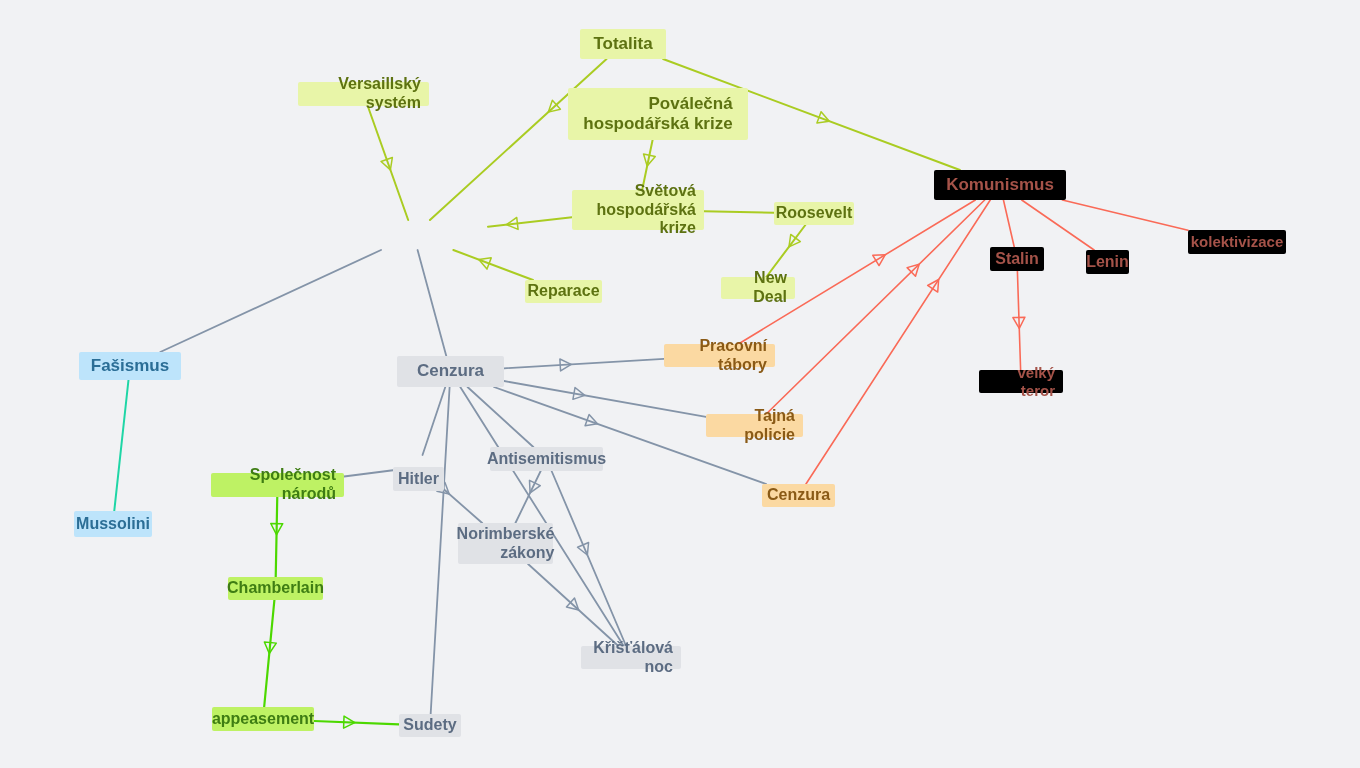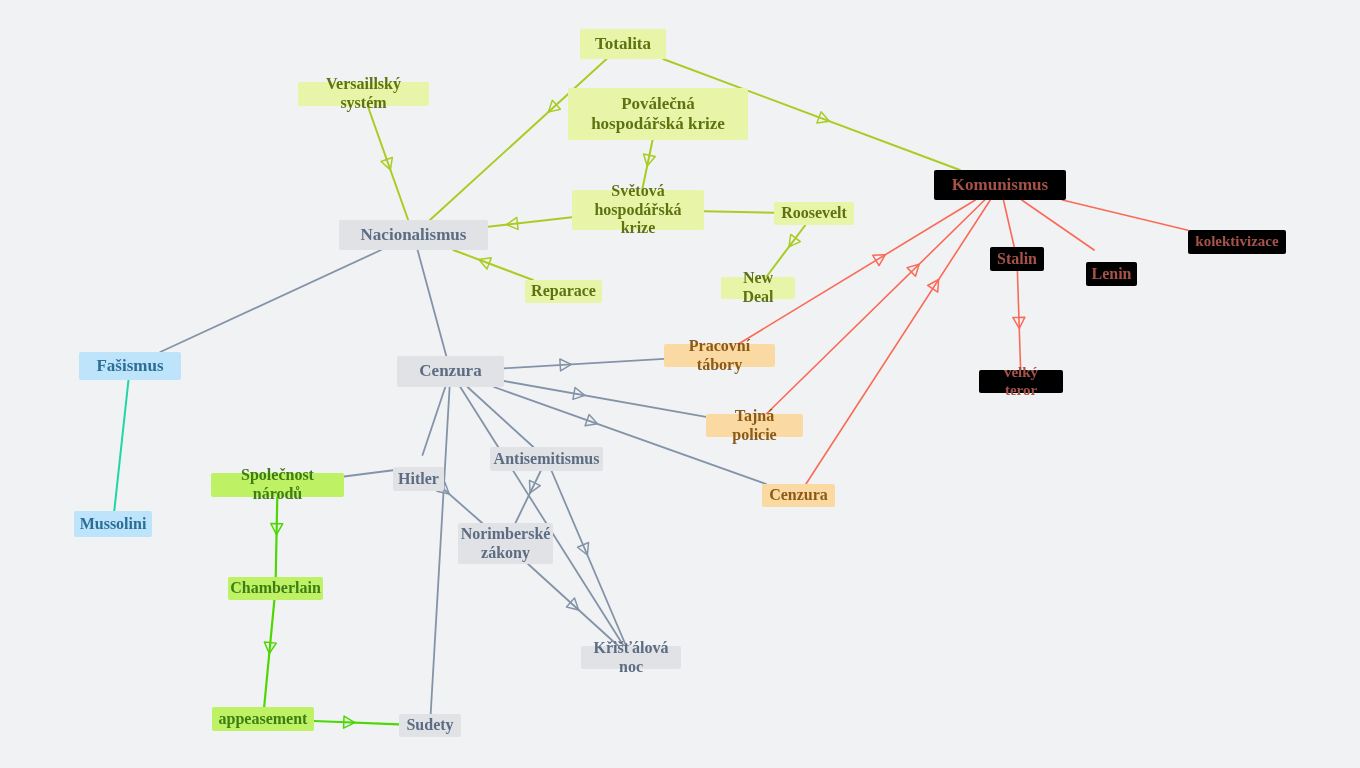--- a/index.html
+++ b/index.html
@@ -10,27 +10,26 @@
     font-family:"Liberation Sans","DejaVu Sans",sans-serif;
     overflow:hidden;
     position:relative;
   }
   #canvas{position:absolute;inset:0;width:1360px;height:768px;}
   #edges{position:absolute;left:0;top:0;width:1360px;height:768px;}
   .node{
     position:absolute;
     box-sizing:border-box;
     display:flex;align-items:center;justify-content:center;
-    text-align:center;
+    text-align:right;
     line-height:1.18;
     border-radius:2px;
     padding:8px 8px;
     white-space:pre-line;
     user-select:none;
-    font-family:Liberation Serif, serif;
   }
   
   .pal-yellow{background:#e8f5a8;color:#5d7211;}
   .pal-grey  {background:#e0e2e6;color:#5c6c82;}
   .pal-pink  {background:#000000;color:#a55349;}
   .pal-orange{background:#fbd9a2;color:#8a5a16;}
   .pal-green {background:#bef264;color:#3e7d13;}
   .pal-blue  {background:#bde4fb;color:#2b6e96;}
   .sz-lg{font-size:17px;font-weight:bold;}
   .sz-sm{font-size:16px;font-weight:bold;}
@@ -163,24 +162,23 @@
       </g>
     </svg>
 <div class="node pal-yellow sz-lg" style="left: 580px; top: 29px; width: 86px; height: 30px;">Totalita</div>
     <div class="node pal-yellow sz-sm" style="left: 298px; top: 82px; width: 131px; height: 24px;">Versaillský systém</div>
     <div class="node pal-yellow sz-lg" style="left: 568px; top: 88px; width: 180px; height: 52px;">Poválečná
 hospodářská krize</div>
     <div class="node pal-pink sz-lg" style="left: 934px; top: 170px; width: 132px; height: 30px;">Komunismus</div>
     <div class="node pal-yellow sz-sm" style="left: 572px; top: 190px; width: 132px; height: 40px;">Světová
 hospodářská krize</div>
     <div class="node pal-yellow sz-sm" style="left: 774px; top: 202px; width: 80px; height: 23px;">Roosevelt</div>
-    <div class="node pal-grey sz-lg" style="left: 339px; top: 220px; width: 149px; height: 30px;">Nacionalismus</div>
     <div class="node pal-pink sz-xs" style="left: 1188px; top: 230px; width: 98px; height: 24px;">kolektivizace</div>
     <div class="node pal-pink sz-sm" style="left: 990px; top: 247px; width: 54px; height: 24px;">Stalin</div>
-    <div class="node pal-pink sz-sm" style="left: 1086px; top: 250px; width: 51px; height: 24px; margin-top: 12px;">Lenin</div>
+    <div class="node pal-pink sz-sm" style="left: 1086px; top: 250px; width: 43px; height: 24px;">Lenin</div>
     <div class="node pal-yellow sz-sm" style="left: 721px; top: 277px; width: 74px; height: 22px;">New Deal</div>
     <div class="node pal-yellow sz-sm" style="left: 525px; top: 280px; width: 77px; height: 23px;">Reparace</div>
     <div class="node pal-pink sz-xs" style="left: 979px; top: 370px; width: 84px; height: 23px;">velký teror</div>
     <div class="node pal-blue sz-lg" style="left: 79px; top: 352px; width: 102px; height: 28px;">Fašismus</div>
     <div class="node pal-orange sz-sm" style="left: 664px; top: 344px; width: 111px; height: 23px;">Pracovní tábory</div>
     <div class="node pal-grey sz-lg" style="left: 397px; top: 356px; width: 107px; height: 31px;">Cenzura</div>
     <div class="node pal-orange sz-sm" style="left: 706px; top: 414px; width: 97px; height: 23px;">Tajná policie</div>
     <div class="node pal-grey sz-sm" style="left: 490px; top: 447px; width: 113px; height: 24px;">Antisemitismus</div>
     <div class="node pal-grey sz-sm" style="left: 393px; top: 455px; width: 51px; height: 24px; margin-top: 12px;">Hitler</div>
     <div class="node pal-green sz-sm" style="left: 211px; top: 473px; width: 133px; height: 24px;">Společnost národů</div>

